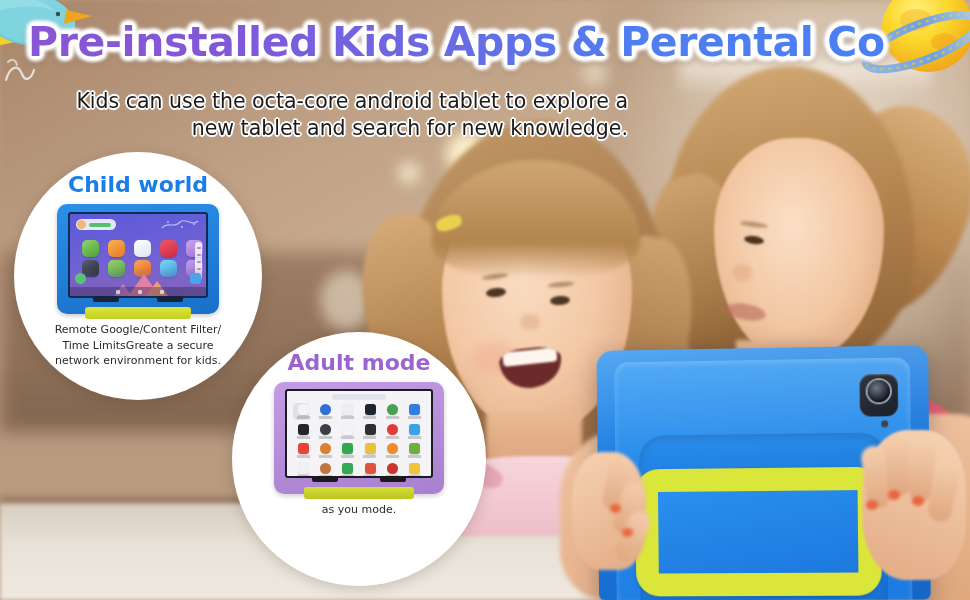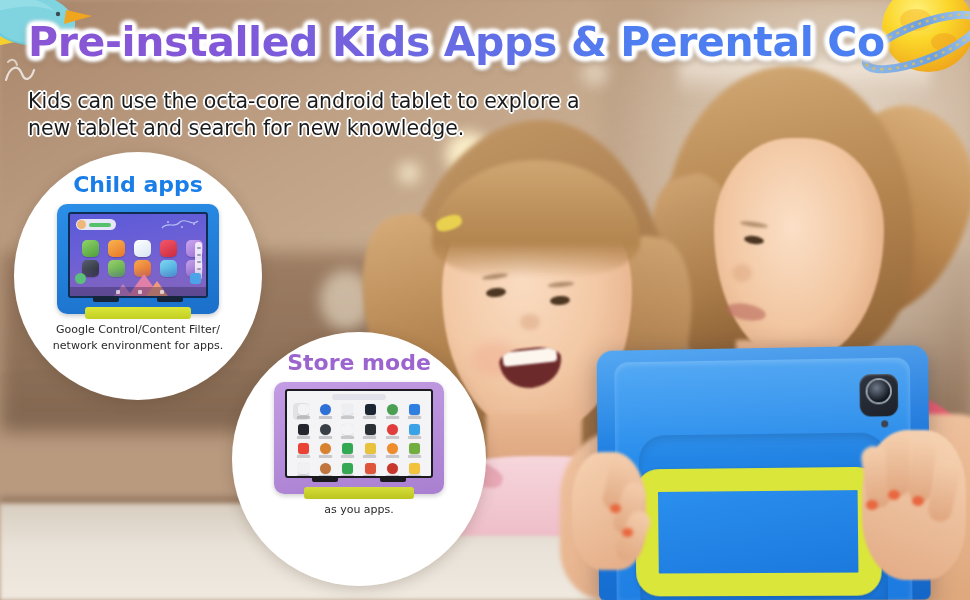--- a/index.html
+++ b/index.html
@@ -303,21 +303,21 @@
     white-space:nowrap;
   }
   .subtitle{
     position:absolute;left:28px;top:88px;width:600px;
     font-size:20.5px;line-height:1.33;color:#1a1a1a;font-weight:500;
     text-shadow:
       0 0 3px #fff, 0 0 3px #fff, 0 0 2px #fff,
       1.6px 0 0 #fff,-1.6px 0 0 #fff,0 1.6px 0 #fff,0 -1.6px 0 #fff,
       1.2px 1.2px 0 #fff,-1.2px -1.2px 0 #fff,1.2px -1.2px 0 #fff,-1.2px 1.2px 0 #fff;
   }
-  .subtitle span{display:block;}
+  .subtitle span{display:block;text-align:right;}
 
   
   .card{
     position:absolute;border-radius:50%;
     background:radial-gradient(circle at 50% 44%, #ffffff 0%, #ffffff 74%, #fdfbf8 92%, #f7f1e9 100%);
     box-shadow:0 3px 14px rgba(70,50,35,.22);
     display:flex;flex-direction:column;align-items:center;
   }
   .card-child{left:14px;top:152px;width:248px;height:248px;}
   .card-adult{left:232px;top:332px;width:254px;height:254px;}
@@ -550,21 +550,21 @@
   </svg>
 
   <div class="title layer-text">Pre-installed Kids Apps &amp; Perental Control</div>
 
   <div class="subtitle layer-text">
     <span>Kids can use the octa-core android tablet to explore a</span>
     <span>new tablet and search for new knowledge.</span>
   </div>
 
   <div class="card card-child layer-cards">
-    <h3>Child apps</h3>
+    <h3>Child world</h3>
 
     <div class="mini mini-child">
       <div class="case"></div>
       <div class="screen">
         <div class="kprofile"></div>
         <svg class="kscribble" viewBox="0 0 40 12">
           <path d="M2 9 C8 2 14 10 20 3 C26 -2 32 8 38 2" stroke="#cfe0ff" stroke-width="1.2" fill="none"></path>
           <circle cx="8" cy="3" r=".9" fill="#e3ecff"></circle>
             <circle cx="22" cy="8" r=".9" fill="#e3ecff"></circle>
           <circle cx="34" cy="5" r=".9" fill="#e3ecff"></circle>
@@ -604,27 +604,28 @@
             <i style="left:50%"></i>
             <i style="left:66%"></i>
         </div>
       </div>
       <div class="foot l"></div>
       <div class="foot r"></div>
       <div class="stand"></div>
     </div>
 
     <p>
-      <span>Google Control/Content Filter/</span>
-      <span>network environment for apps.</span>
+      <span>Remote Google/Content Filter/</span>
+      <span>Time LimitsGreate a secure</span>
+      <span>network environment for kids.</span>
     </p>
   </div>
 
   <div class="card card-adult layer-cards">
-    <h3>Store mode</h3>
+    <h3>Adult mode</h3>
 
     <div class="mini mini-adult">
       <div class="case"></div>
       <div class="screen">
         <div class="asearch"></div>
         <div class="ahighlight"></div>
         <div class="agrid" id="adult-app-grid">
             <div class="acell">
               <div class="aapp" style="background: rgb(243, 243, 245);"></div>
               <div class="acap"></div>
@@ -722,17 +723,17 @@
               <div class="acap"></div>
             </div>
           </div>
       </div>
       <div class="foot l"></div>
       <div class="foot r"></div>
       <div class="stand"></div>
     </div>
 
     <p>
-      <span>as you apps.</span>
+      <span>as you mode.</span>
     </p>
   </div>
 
 </div>
 
 </body></html>

